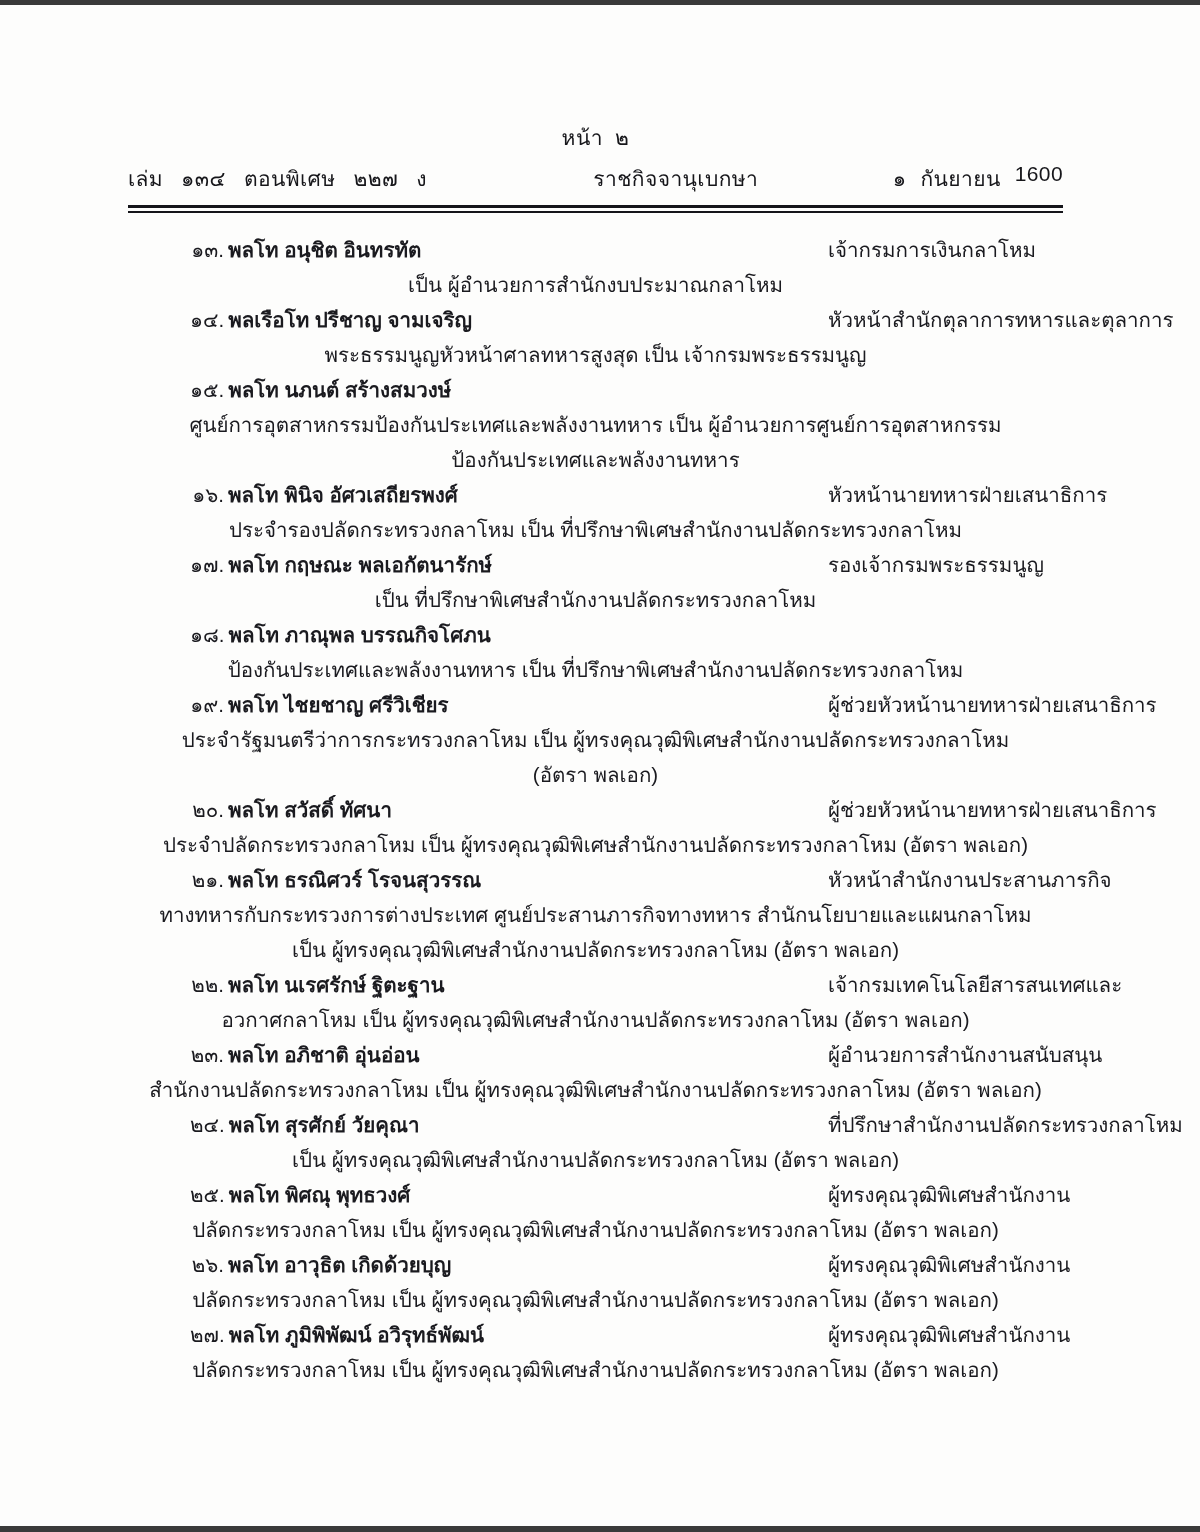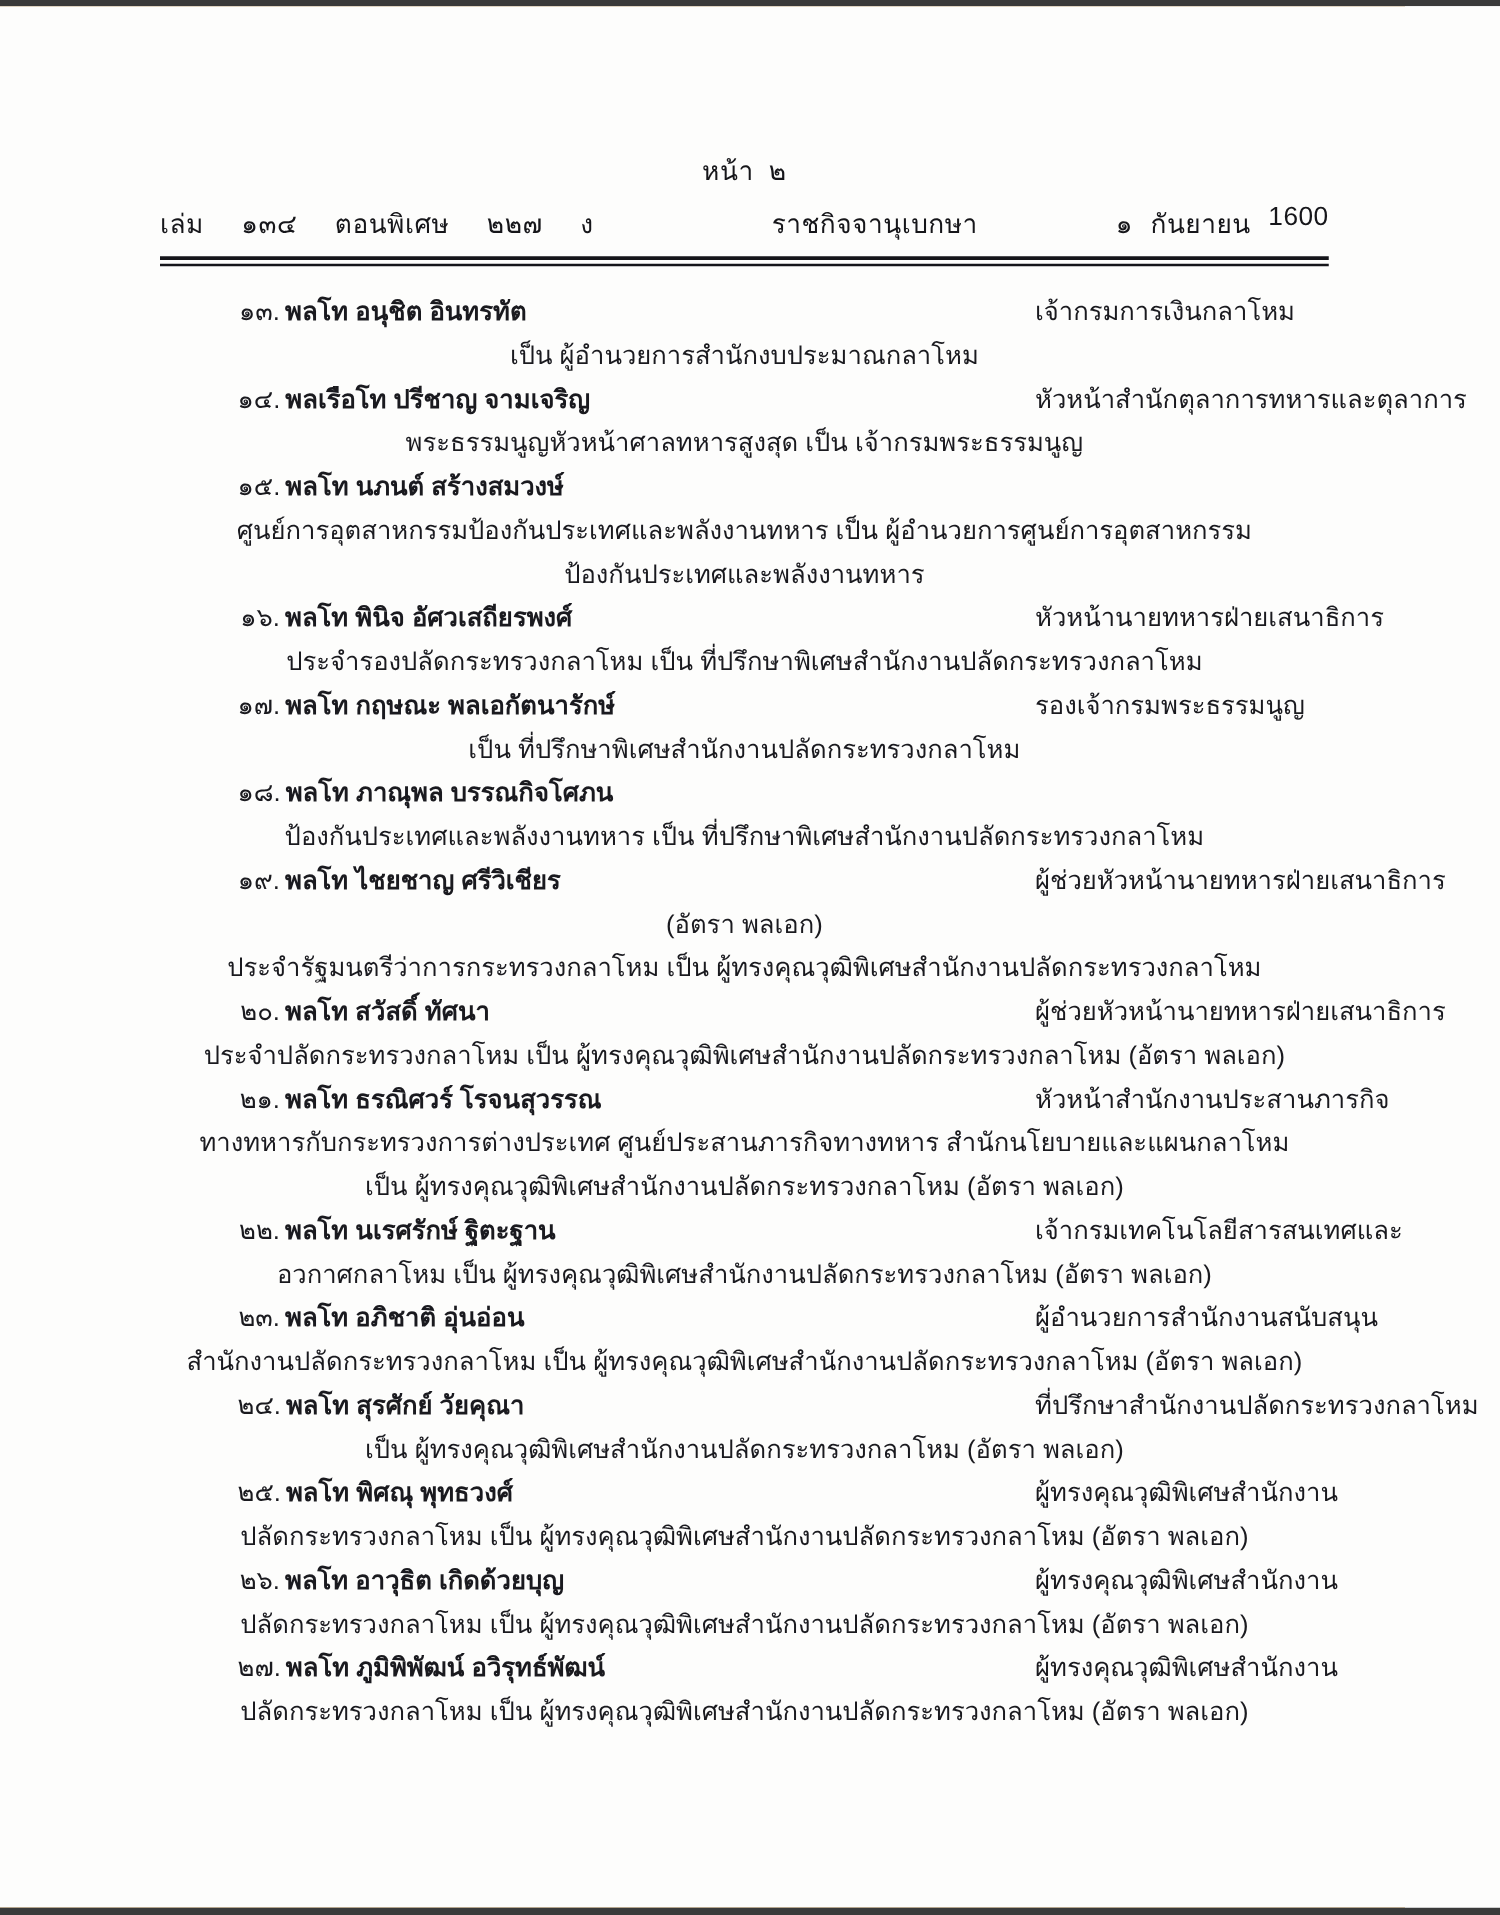--- a/index.html
+++ b/index.html
@@ -10,21 +10,21 @@
   body {
     width: 1200px;
     height: 1532px;
     font-family: "Liberation Sans", "DejaVu Sans", sans-serif;
     overflow: hidden;
   }
   .page {
     position: relative;
     width: 1124px;
     height: 1532px;
-    background: #a16207;
+    background: #7dd3fc;
     box-sizing: border-box;
   }
   
   .scan-edge-top {
     position: absolute;
     top: 0; left: 0;
     width: 1200px;
     height: 5px;
     background: #3a3a3a;
   }
@@ -62,21 +62,21 @@
   .hdr-row {
     display: flex;
     align-items: baseline;
     justify-content: space-between;
     font-size: 21px;
     color: #16161a;
     margin-top: 14px;
     letter-spacing: 0.4px;
     white-space: nowrap;
   }
-  .hdr-left { display: flex; gap: 30px; }
+  .hdr-left { display: flex; gap: 18px; }
   .hdr-center { display: flex; margin-left: 32px; }
   .hdr-right { display: flex; gap: 14px; }
   .rule {
     margin-top: 10px;
     border-top: 3px solid #15151a;
     border-bottom: 2px solid #15151a;
     height: 3px;
     box-sizing: content-box;
     width: 935px;
   }
@@ -189,22 +189,22 @@
               <span class="e-name">พลโท  ภาณุพล บรรณกิจโศภน</span>
             </div>
             <div class="entry-cont">ป้องกันประเทศและพลังงานทหาร  เป็น  ที่ปรึกษาพิเศษสำนักงานปลัดกระทรวงกลาโหม</div>
           </div>
           <div class="entry">
             <div class="entry-head">
               <span class="e-num">๑๙.</span>
               <span class="e-name">พลโท  ไชยชาญ ศรีวิเชียร</span>
               <span class="e-pos">ผู้ช่วยหัวหน้านายทหารฝ่ายเสนาธิการ</span>
             </div>
+            <div class="entry-cont">ประจำรัฐมนตรีว่าการกระทรวงกลาโหม  เป็น  ผู้ทรงคุณวุฒิพิเศษสำนักงานปลัดกระทรวงกลาโหม</div>
             <div class="entry-cont">(อัตรา  พลเอก)</div>
-            <div class="entry-cont">ประจำรัฐมนตรีว่าการกระทรวงกลาโหม  เป็น  ผู้ทรงคุณวุฒิพิเศษสำนักงานปลัดกระทรวงกลาโหม</div>
           </div>
           <div class="entry">
             <div class="entry-head">
               <span class="e-num">๒๐.</span>
               <span class="e-name">พลโท  สวัสดิ์ ทัศนา</span>
               <span class="e-pos">ผู้ช่วยหัวหน้านายทหารฝ่ายเสนาธิการ</span>
             </div>
             <div class="entry-cont">ประจำปลัดกระทรวงกลาโหม  เป็น  ผู้ทรงคุณวุฒิพิเศษสำนักงานปลัดกระทรวงกลาโหม  (อัตรา  พลเอก)</div>
           </div>
           <div class="entry">

